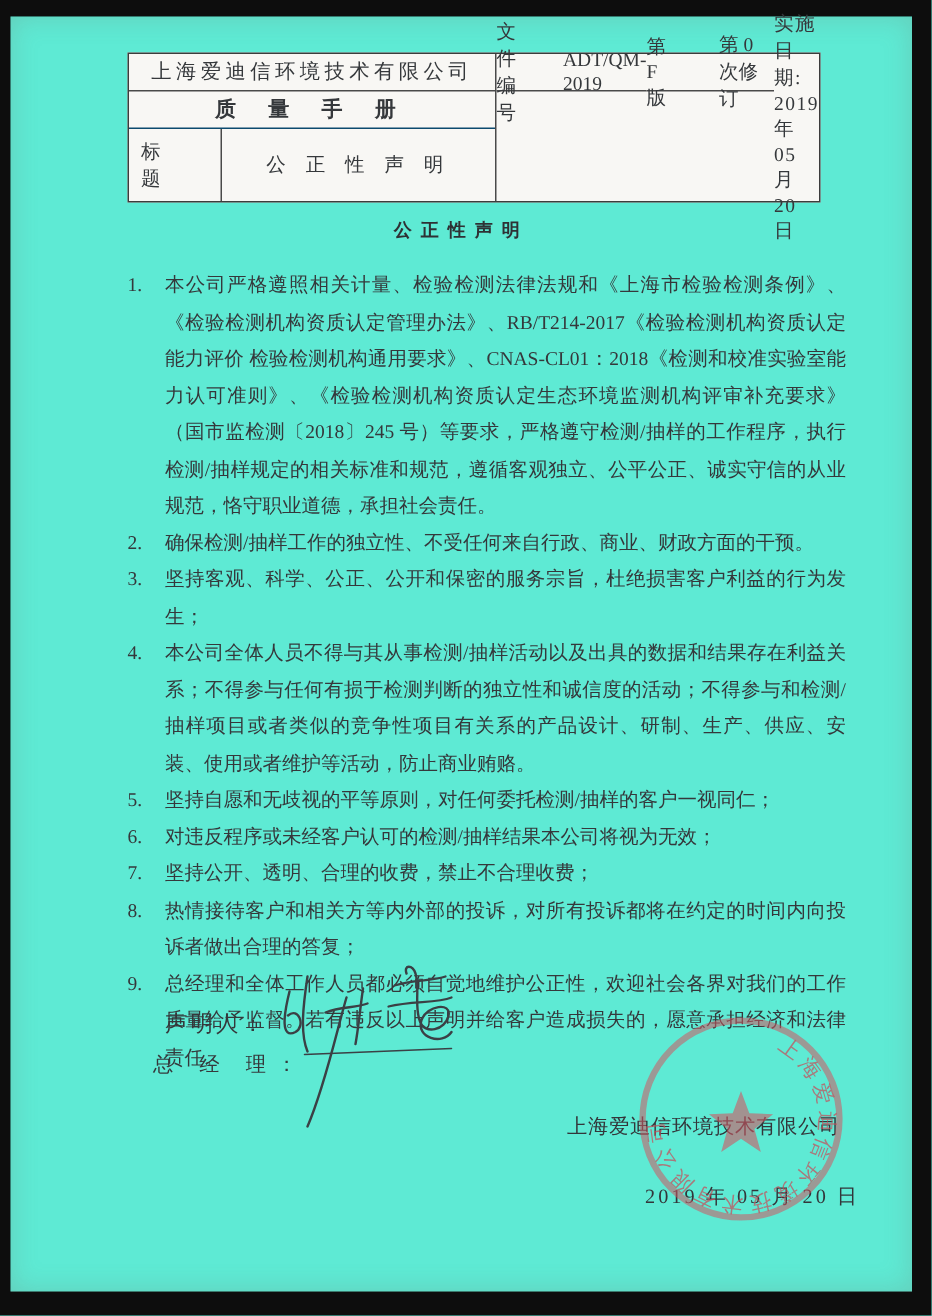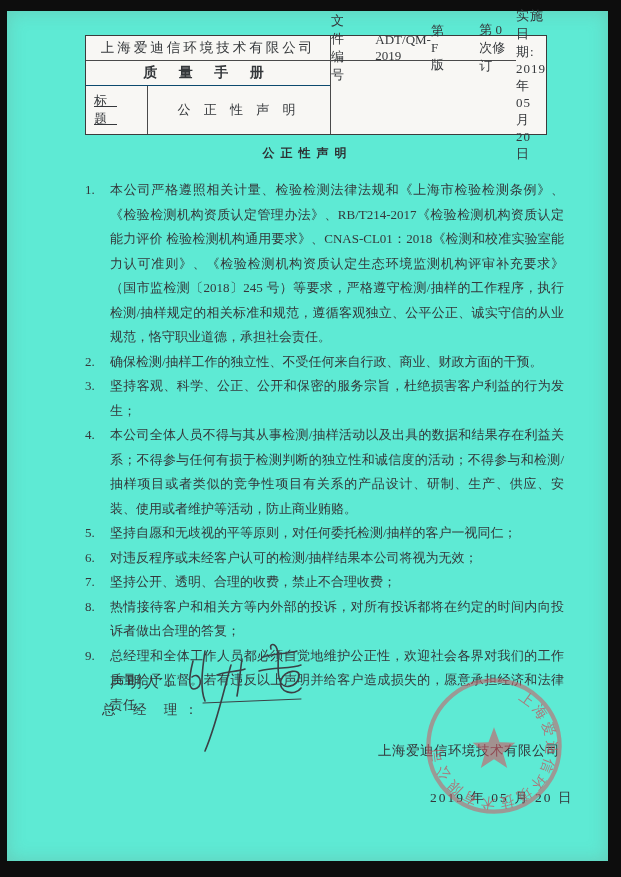--- a/index.html
+++ b/index.html
@@ -20,21 +20,21 @@
     display:flex;border:1.6px solid #3c3c3c;background:#f8f7f4;
     font-size:13px;
   }
   .t-left{width:244px;display:flex;flex-direction:column;border-right:1px solid #4a4a4a;}
   .t-right{flex:1;display:flex;flex-direction:row;}
   .t-row{display:flex;align-items:center;justify-content:center;box-sizing:border-box;}
   .t-company{height:25px;border-bottom:1px solid #4a4a4a;letter-spacing:3px;font-size:13.5px;}
   .t-manual{height:25px;border-bottom:1px solid #0c4a6e;font-weight:bold;letter-spacing:9px;font-size:14px;}
   .t-title-row{flex:1;display:flex;}
   .t-label{width:62px;display:flex;align-items:center;justify-content:center;
-    border-right:1px solid #4a4a4a;letter-spacing:10px;padding-left:8px;box-sizing:border-box;text-decoration:underline;}
+    border-right:1px solid #4a4a4a;letter-spacing:10px;padding-left:8px;box-sizing:border-box;}
   .t-doc-title{flex:1;display:flex;align-items:center;justify-content:center;letter-spacing:5px;}
   .t-docno{height:25px;border-bottom:1px solid #4a4a4a;gap:20px;}
   .t-version{height:25px;border-bottom:1px solid #4a4a4a;gap:26px;}
   .t-page{height:23px;border-bottom:1px solid #4a4a4a;letter-spacing:4px;}
   .t-date{flex:1;letter-spacing:1px;}
   
   .page-title{
     position:absolute;left:0;right:0;top:134px;text-align:center;
     font-size:12px;font-weight:bold;letter-spacing:6px;color:#2e3134;
   }

